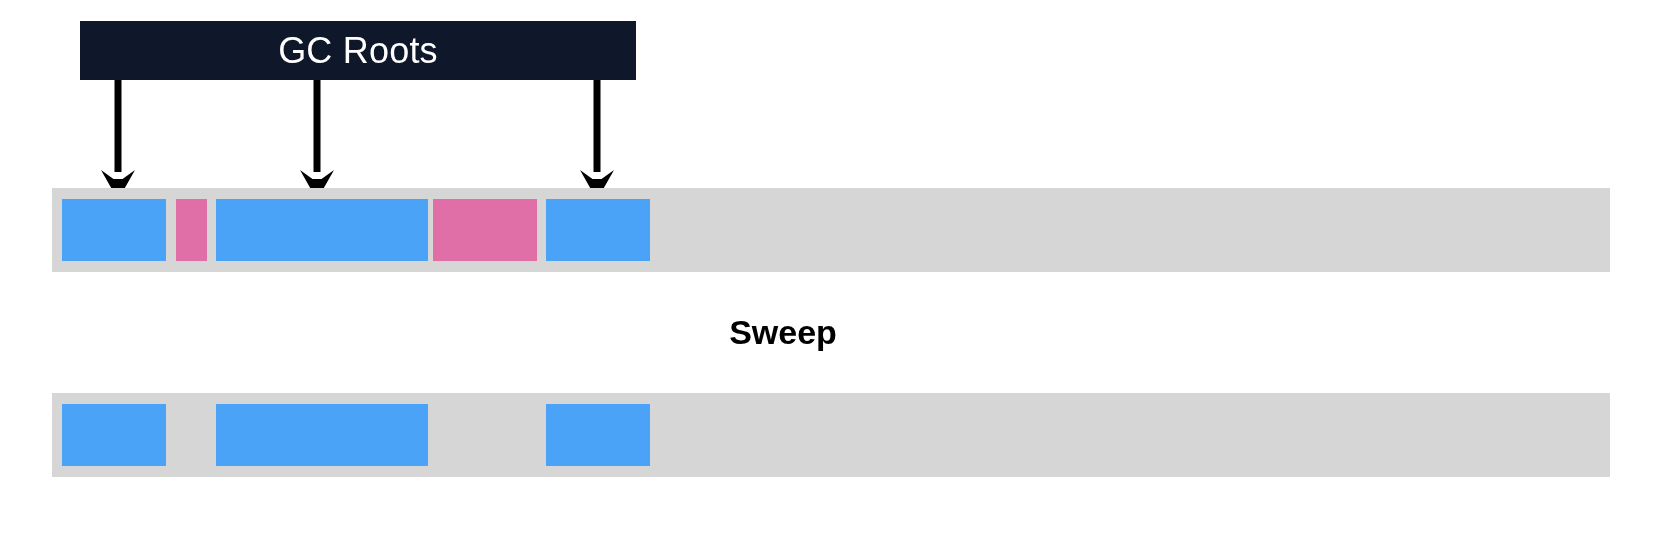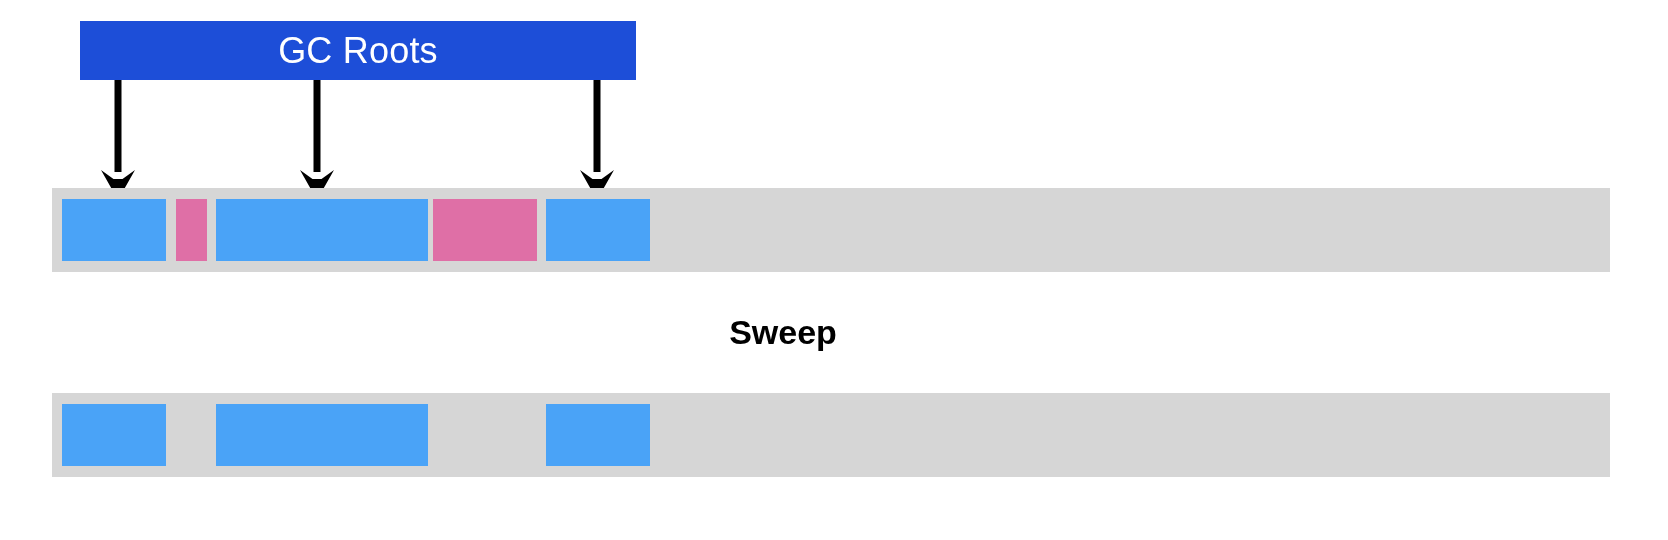--- a/index.html
+++ b/index.html
@@ -62,21 +62,21 @@
     white-space: nowrap;
     text-align: center;
     line-height: 1;
   }
 </style>
 </head>
 <body>
 
 <div id="canvas">
 
-  <div class="gc-roots-box" id="gc-roots-box" style="left: 80px; top: 21px; width: 556px; height: 59px; background: #1d4ed8;">
+  <div class="gc-roots-box" id="gc-roots-box" style="left: 80px; top: 21px; width: 556px; height: 59px; background: #0f172a;">
     <span class="gc-roots-label">GC Roots</span>
   </div>
 
   <svg class="arrow" id="arrow-layer" width="1668" height="540" viewBox="0 0 1668 540" style="left:0; top:0; position:absolute;">
     <g id="arrow-group">
         <g>
           <rect x="114.5" y="80" width="7" height="92" fill="#000000"></rect>
           <polygon points="118,200 101,170 113.5,179 122.5,179 135,170" fill="#000000"></polygon>
         </g>
         <g>

